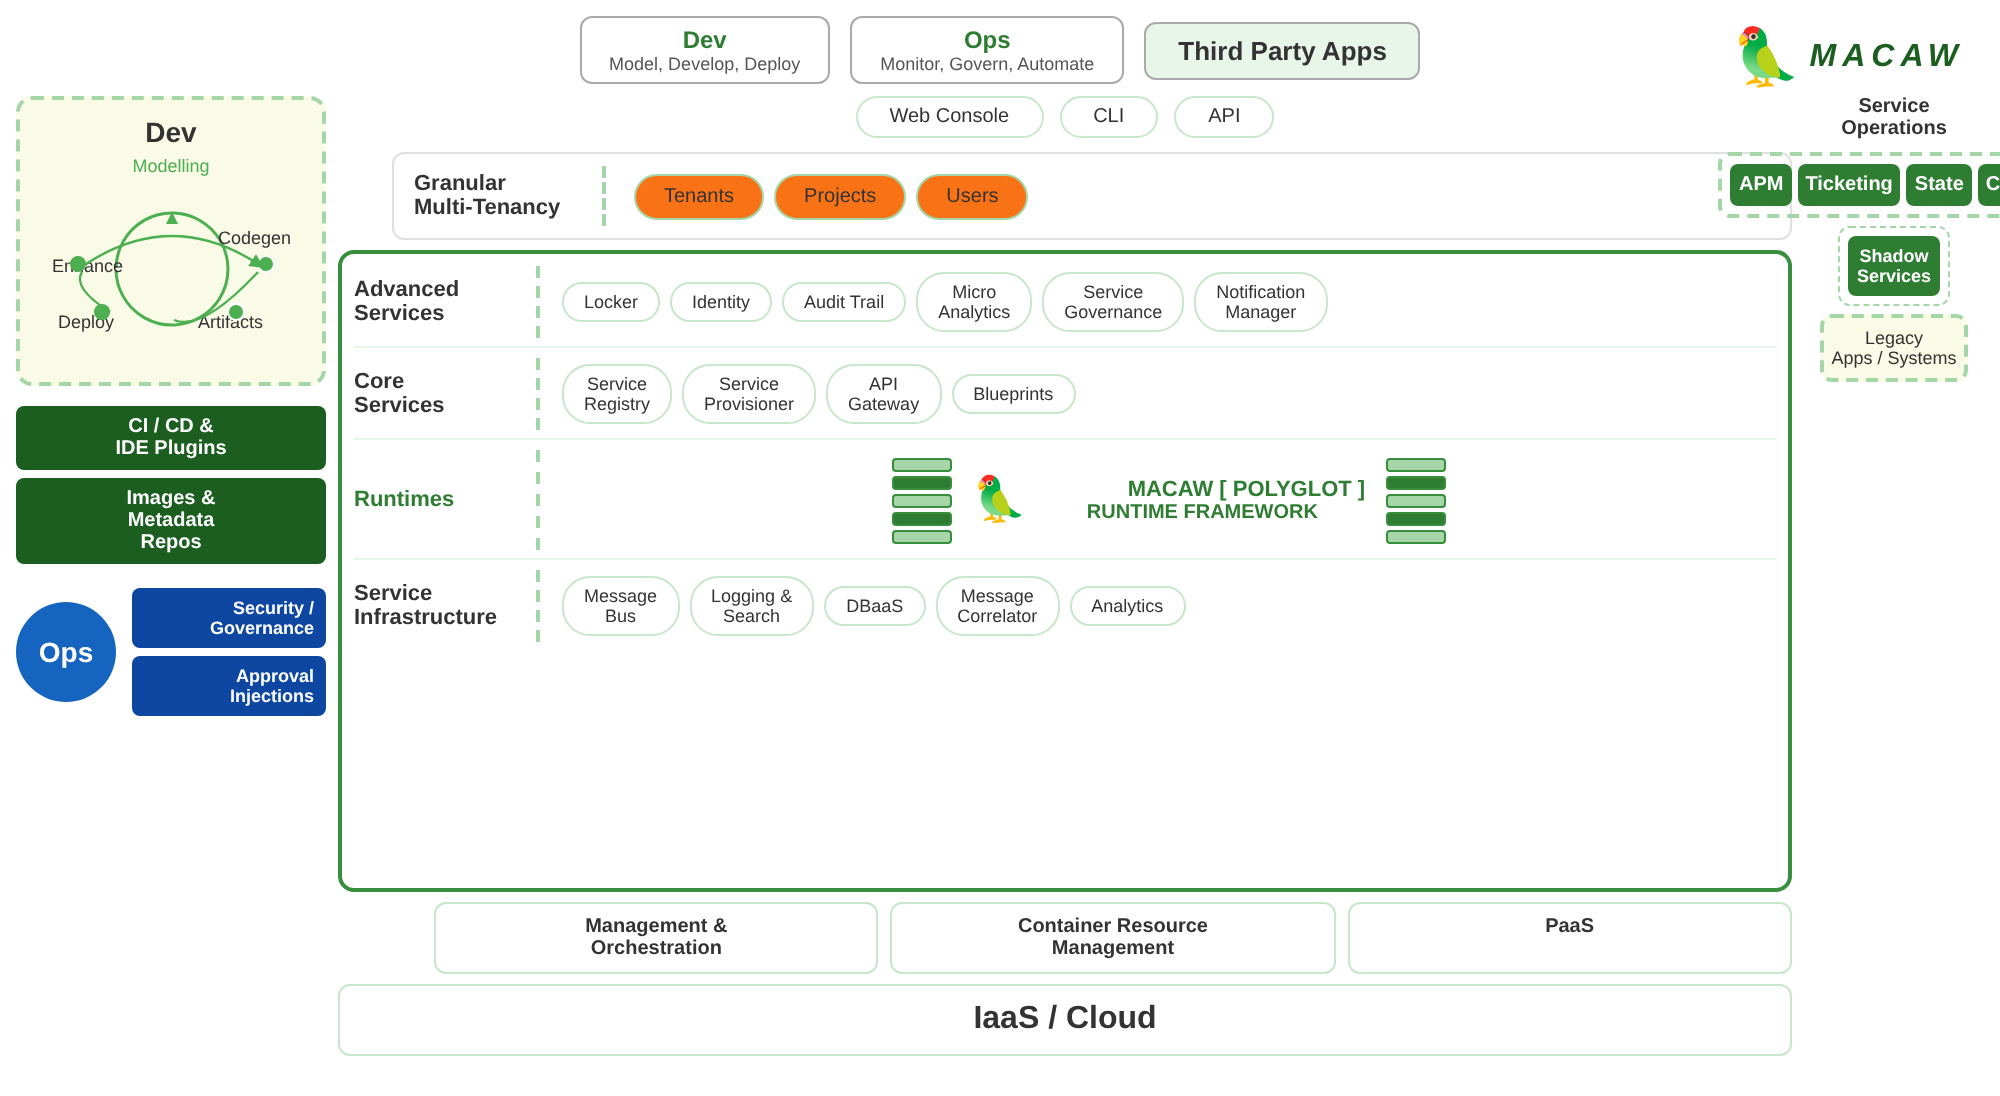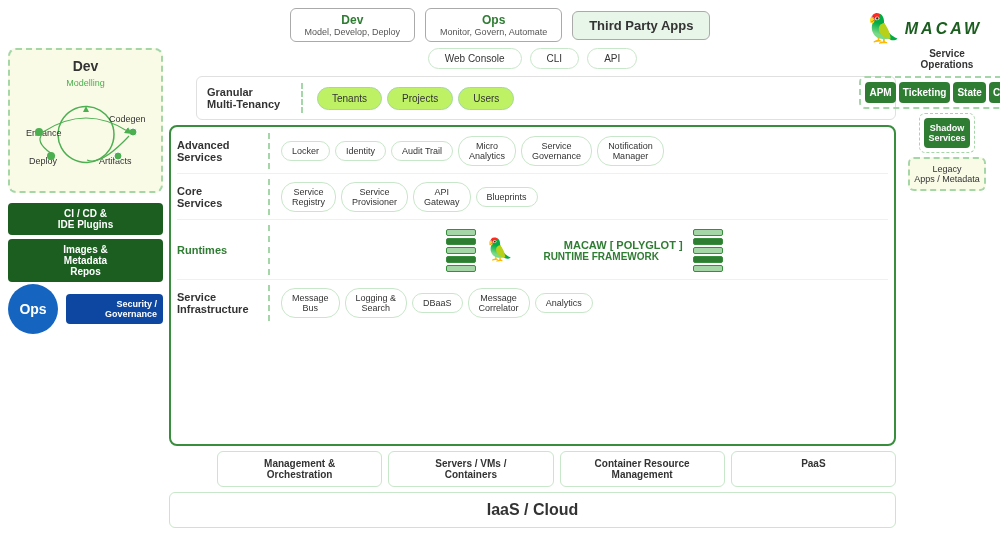--- a/index.html
+++ b/index.html
@@ -215,21 +215,21 @@
     }
     .dashed-separator {
       border-left: 2px dashed #a5d6a7;
       height: 30px;
       margin: 0 6px;
     }
     .oval-box {
       border: 1px solid #a5d6a7;
       border-radius: 20px;
       padding: 5px 14px;
-      background: #bef264;
+      background: #f97316;
       font-size: 10px;
       color: #333;
     }
     
     .platform-box {
       border: 2px solid #388e3c;
       border-radius: 8px;
       padding: 6px;
       background: #fff;
       flex: 1;
@@ -444,20 +444,22 @@
         <div class="green-dark-box" style="white-space: pre-line;">Images &amp;
 Metadata
 Repos</div>
       </div>
 
       <div class="ops-section">
         <div class="ops-circle">Ops</div>
         <div class="ops-right-boxes">
           <div class="navy-box" style="white-space: pre-line;">Security /
 Governance</div>
+          <div class="navy-box" style="white-space: pre-line;">Approval
+Injections</div>
         </div>
       </div>
 
     </div>
 
     <div class="middle-area">
 
       <div class="console-row">
         <div class="light-box">Web Console</div>
         <div class="light-box">CLI</div>
@@ -554,22 +556,20 @@
 Correlator</div>
             <div class="pill-box">Analytics</div>
           </div>
         </div>
 
       </div>
 
       <div class="infra-row">
         <div class="infra-box" style="white-space: pre-line;">Management &amp;
 Orchestration</div>
-        <div class="infra-box" style="white-space: pre-line;">Servers / VMs /
-Containers</div>
         <div class="infra-box" style="white-space: pre-line;">Container Resource
 Management</div>
         <div class="infra-box">PaaS</div>
       </div>
 
       <div class="iaas-box">IaaS / Cloud</div>
 
     </div>
 
     <div class="right-side">
@@ -579,18 +579,18 @@
         <div class="service-op-box">APM</div>
         <div class="service-op-box">Ticketing</div>
         <div class="service-op-box">State</div>
         <div class="service-op-box">Config</div>
       </div>
       <div class="ops-dashed-bracket">
         <div class="shadow-box" style="white-space: pre-line;">Shadow
 Services</div>
       </div>
       <div class="legacy-box" style="white-space: pre-line;">Legacy
-Apps / Metadata</div>
+Apps / Systems</div>
     </div>
 
   </div>
 
 </div>
 
 </body></html>

